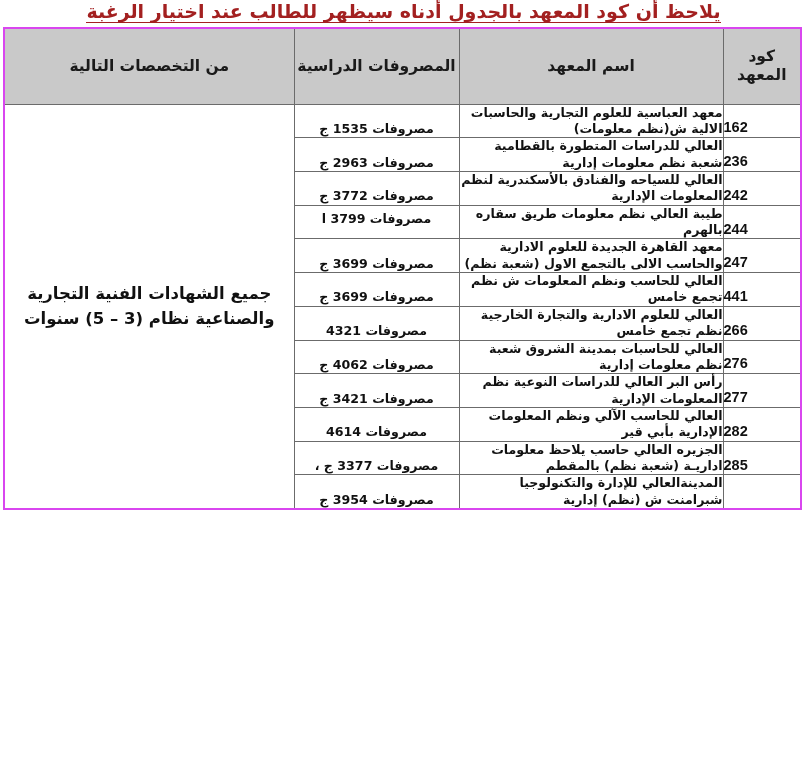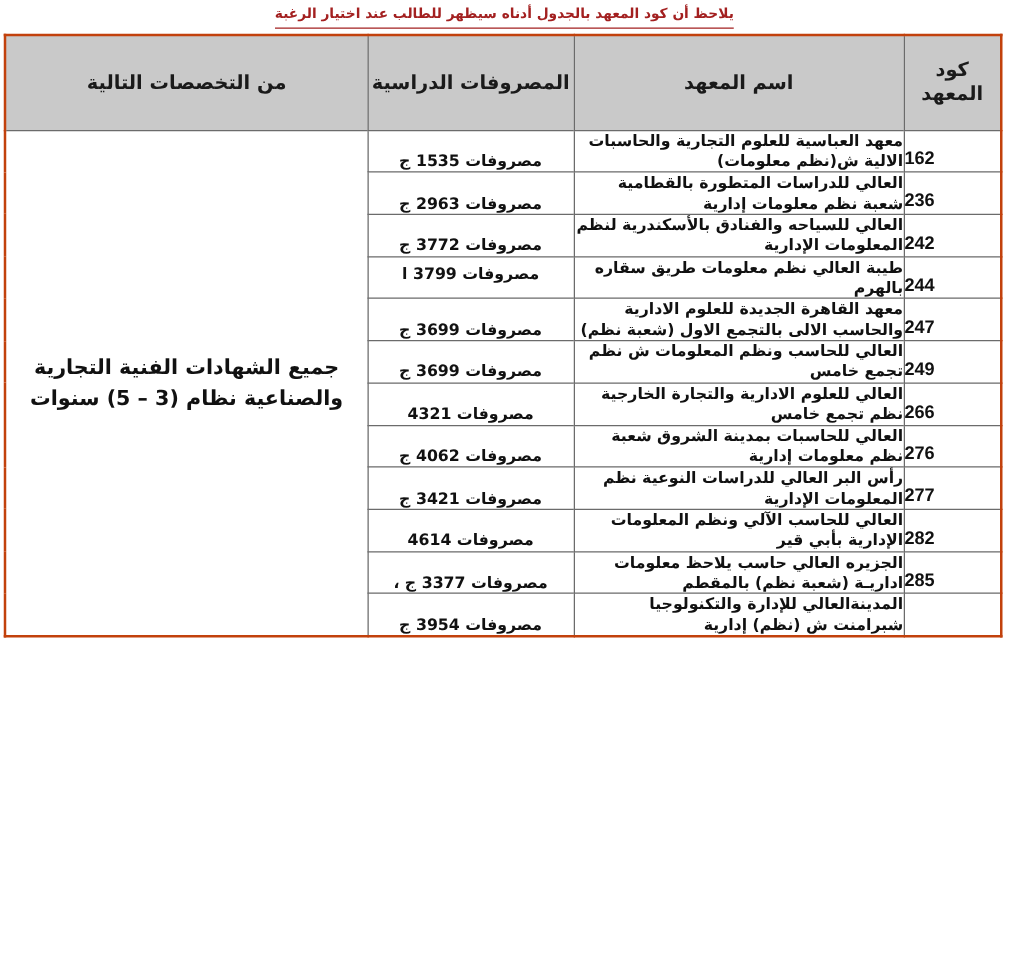--- a/index.html
+++ b/index.html
@@ -27,21 +27,21 @@
   
   .notice {
     position: absolute;
     top: 0px;
     left: 0;
     width: 807px;
     height: 24px;
     line-height: 22px;
     text-align: center;
     color: #a32020;
-    font-size: 11px;
+    font-size: 19px;
     font-weight: bold;
     white-space: nowrap;
     direction: rtl;
   }
   .notice-inner {
     display: inline-block;
     border-bottom: 1.5px solid #a32020;
     padding-bottom: 0px;
   }
 
@@ -50,21 +50,21 @@
     position: absolute;
     top: 27px;
     left: 5px;
     width: 797px;
   }
   table.inst {
     border-collapse: collapse;
     width: 797px;
     table-layout: fixed;
     direction: rtl;
-    border: 2px solid #c2410c;
+    border: 2px solid #d946ef;
     margin-left: 12px;
   }
   table.inst td, table.inst th {
     border: 1px solid #6b6b6b;
     box-sizing: border-box;
     padding: 0;
   }
 
   
   col.c-code  { width: 78px; }
@@ -194,21 +194,21 @@
           <td class="fees" style="vertical-align:top;padding-top:5px;">مصروفات 3799 ا</td>
         </tr>
 
         <tr>
           <td class="code">247</td>
           <td class="name">معهد القاهرة الجديدة للعلوم الادارية والحاسب الالى بالتجمع الاول (شعبة نظم)</td>
           <td class="fees">مصروفات 3699 ج</td>
         </tr>
 
         <tr>
-          <td class="code">249</td>
+          <td class="code">441</td>
           <td class="name">العالي للحاسب ونظم المعلومات ش نظم تجمع خامس</td>
           <td class="fees">مصروفات 3699 ج</td>
         </tr>
 
         <tr>
           <td class="code">266</td>
           <td class="name">العالي للعلوم الادارية والتجارة الخارجية نظم تجمع خامس</td>
           <td class="fees">مصروفات 4321</td>
         </tr>
 

